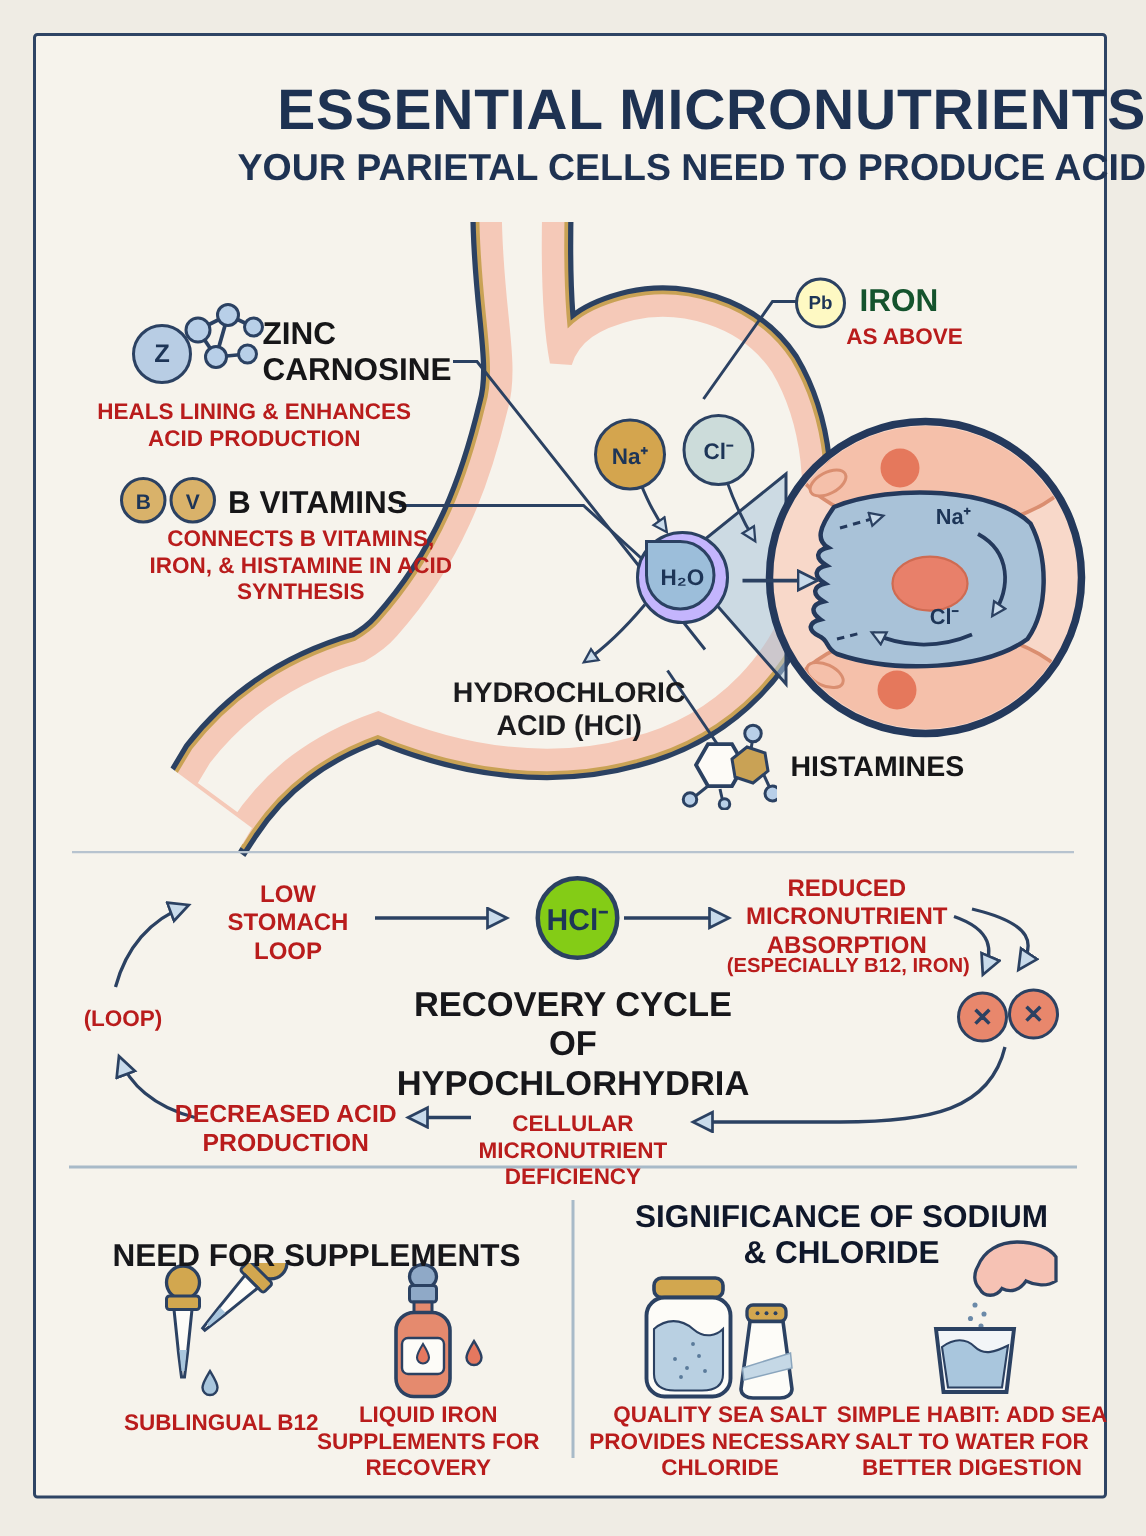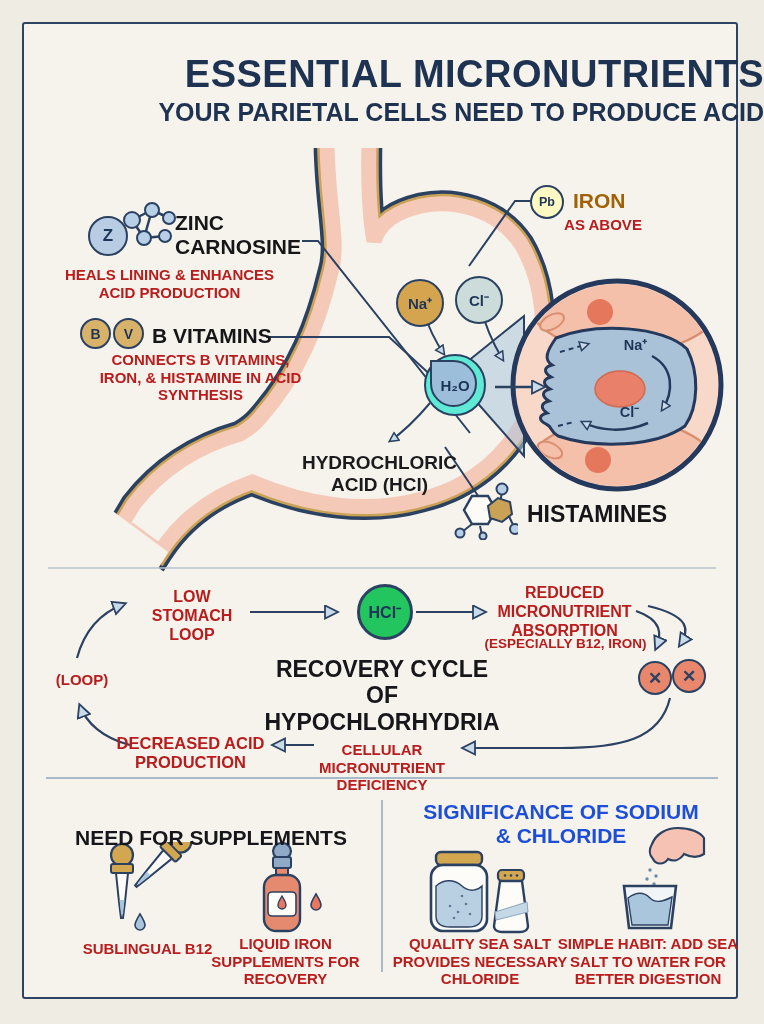--- a/index.html
+++ b/index.html
@@ -18,21 +18,21 @@
   .center { text-align:center; }
   .navy { color:#1e3252;text-align:right; }
   .badge {
     position:absolute; z-index:3; border-radius:50%;
     border:2.5px solid #2b4162; box-sizing:border-box;
     display:flex; align-items:center; justify-content:center;
     font-weight:bold; color:#1d3557;
   }
   .drop-outer {
     position:absolute; z-index:2; width:62px; height:62px; border-radius:50%;
-    background:#5eead4; border:2.5px solid #2b4162; box-sizing:border-box;
+    background:#c4b5fd; border:2.5px solid #2b4162; box-sizing:border-box;
   }
   .droplet {
     position:absolute; left:4px; top:4px; width:47px; height:47px;
     background:#9cbeda; border:2px solid #2b4162; box-sizing:border-box;
     border-radius:0 50% 50% 50%;
   }
   .drop-text {
     position:absolute; inset:0; display:flex; align-items:center; justify-content:center;
     font-weight:bold; font-size:15px; color:#1d3557; z-index:3;
   }
@@ -139,21 +139,21 @@
 </div>
 <div class="t" style="left:175px; top:211px; width:150px; font-size:21px; line-height:1.12; color:#161618;">ZINC CARNOSINE</div>
 <div class="t center" style="left:52px; top:266px; width:235px; font-size:15px;">HEALS LINING &amp; ENHANCES ACID PRODUCTION</div>
 
 <div class="badge" style="left:80px; top:318px; width:31px; height:31px; font-size:14px; background:#d9b26a;">B</div>
 <div class="badge" style="left:113px; top:318px; width:31px; height:31px; font-size:14px; background:#d9b26a;">V</div>
 <div class="t" style="left:152px; top:324px; font-size:21px; white-space:nowrap; color:#161618;">B VITAMINS</div>
 <div class="t center" style="left:93px; top:351px; width:215px; font-size:15px;">CONNECTS B VITAMINS, IRON, &amp; HISTAMINE IN ACID SYNTHESIS</div>
 
 <div class="badge" style="left:530px; top:185px; width:34px; height:34px; font-size:12.5px; background:#fef9c3;">Pb</div>
-<div class="t" style="left:573px; top:189px; font-size:21px; white-space:nowrap; color:#a16207;">IRON</div>
+<div class="t" style="left:573px; top:189px; font-size:21px; white-space:nowrap; color:#14532d;">IRON</div>
 <div class="t center" style="left:548px; top:216px; width:110px; font-size:15px;">AS ABOVE</div>
 
 <div class="badge" style="left:396px; top:279px; width:48px; height:48px; font-size:15px; background:#d4a54e;">Na⁺</div>
 <div class="badge" style="left:455px; top:276px; width:48px; height:48px; font-size:15px; background:#ccdcda;">Cl⁻</div>
 
 <div class="drop-outer" style="left:424px; top:354px;">
   <div class="droplet"></div>
   <div class="drop-text">H₂O</div>
 </div>
 
@@ -173,25 +173,25 @@
     <polygon points="14,28 22,14 38,14 46,28 38,42 22,42" fill="#fdfbf7" stroke="#2b4162" stroke-width="2.5"></polygon>
     <polygon points="38,24 48,16 60,20 62,32 52,40 40,36" fill="#c9a255" stroke="#2b4162" stroke-width="2"></polygon>
     <g fill="#b8cfe8" stroke="#2b4162" stroke-width="2">
         <circle cx="52" cy="7" r="5.5"></circle>
         <circle cx="65" cy="47" r="5"></circle>
         <circle cx="10" cy="51" r="4.5"></circle>
         <circle cx="33" cy="54" r="3.5"></circle>
       </g>
   </svg>
 </div>
-<div class="t" style="left:527px; top:501px; font-size:23px; white-space:nowrap; color:#161618;">HISTAMINES</div>
+<div class="t" style="left:527px; top:501px; font-size:19px; white-space:nowrap; color:#161618;">HISTAMINES</div>
 
 <div class="t center" style="left:50px; top:671px; width:64px; font-size:15px;">(LOOP)</div>
 <div class="t center" style="left:146px; top:588px; width:92px; font-size:16px;">LOW STOMACH LOOP</div>
-<div class="badge" style="left:357px; top:584px; width:56px; height:56px; font-size:16px; background:#22c55e; border-width:3px;">HCl⁻</div>
+<div class="badge" style="left:357px; top:584px; width:56px; height:56px; font-size:20px; background:#84cc16; border-width:3px;">HCl⁻</div>
 <div class="t center" style="left:487px; top:584px; width:155px; font-size:16px;">REDUCED MICRONUTRIENT ABSORPTION</div>
 <div class="t center" style="left:473px; top:636px; width:185px; font-size:13.5px;">(ESPECIALLY B12, IRON)</div>
 <div class="badge" style="left:638px; top:661px; width:34px; height:34px; font-size:17px; background:#e8876c; color:#2b4162;">✕</div>
 <div class="badge" style="left:672px; top:659px; width:34px; height:34px; font-size:17px; background:#e8876c; color:#2b4162;">✕</div>
 <div class="t center" style="left:257px; top:656px; width:250px; font-size:23px; line-height:1.15; color:#17171b;">RECOVERY CYCLE OF HYPOCHLORHYDRIA</div>
 <div class="t center" style="left:307px; top:741px; width:150px; font-size:15px;">CELLULAR MICRONUTRIENT DEFICIENCY</div>
 <div class="t center" style="left:98px; top:734px; width:185px; font-size:16.5px;">DECREASED ACID PRODUCTION</div>
 
 <div class="t center" style="left:60px; top:810px; width:302px; font-size:21px; color:#17171b;margin-top:16px;">NEED FOR SUPPLEMENTS</div>
 
@@ -219,21 +219,21 @@
     <rect x="34" y="26" width="12" height="7" fill="#e58a6e" stroke="#2b4162" stroke-width="2"></rect>
     <rect x="22" y="33" width="36" height="56" rx="12" fill="#e58a6e" stroke="#2b4162" stroke-width="2.4"></rect>
     <rect x="26" y="50" width="28" height="24" rx="4" fill="#fdfcf8" stroke="#2b4162" stroke-width="1.6"></rect>
     <path d="M40,54 C37.5,58 36,60.5 36,63 a4 4 0 0 0 8 0 C44,60.5 42.5,58 40,54 Z" fill="#e5785f" stroke="#2b4162" stroke-width="1.4"></path>
     <path d="M74,52 C71,57 69,60 69,63 a5 5 0 0 0 10 0 C79,60 77,57 74,52 Z" fill="#e5785f" stroke="#2b4162" stroke-width="1.6"></path>
   </svg>
 </div>
 <div class="t center" style="left:80px; top:940px; width:135px; font-size:15px;">SUBLINGUAL B12</div>
 <div class="t center" style="left:203px; top:935px; width:165px; font-size:15px;">LIQUID IRON SUPPLEMENTS FOR RECOVERY</div>
 
-<div class="t center" style="left:420px; top:800px; width:282px; font-size:21px; line-height:1.15; color:#1d4ed8;">SIGNIFICANCE OF SODIUM &amp; CHLORIDE</div>
+<div class="t center" style="left:420px; top:800px; width:282px; font-size:21px; line-height:1.15; color:#0f172a;">SIGNIFICANCE OF SODIUM &amp; CHLORIDE</div>
 
 <div class="icon" style="left:424px; top:846px;">
   <svg width="112" height="92" viewBox="0 0 112 92">
     <rect x="12" y="6" width="46" height="13" rx="5" fill="#d2a74f" stroke="#2b4162" stroke-width="2.4"></rect>
     <rect x="7" y="19" width="56" height="66" rx="12" fill="#fdfcf8" stroke="#2b4162" stroke-width="2.6"></rect>
     <path d="M 12 40 C 20 33 30 33 38 40 C 46 47 54 44 58 40 L 58 70 C 58 78 52 81 44 81 L 26 81 C 18 81 12 78 12 70 Z" fill="#b9d0e2" stroke="#2b4162" stroke-width="1.4"></path>
     <g fill="#5a7a9a">
         <circle cx="26" cy="60" r="1.3"></circle>
         <circle cx="34" cy="66" r="1.3"></circle>
         <circle cx="42" cy="58" r="1.3"></circle>

